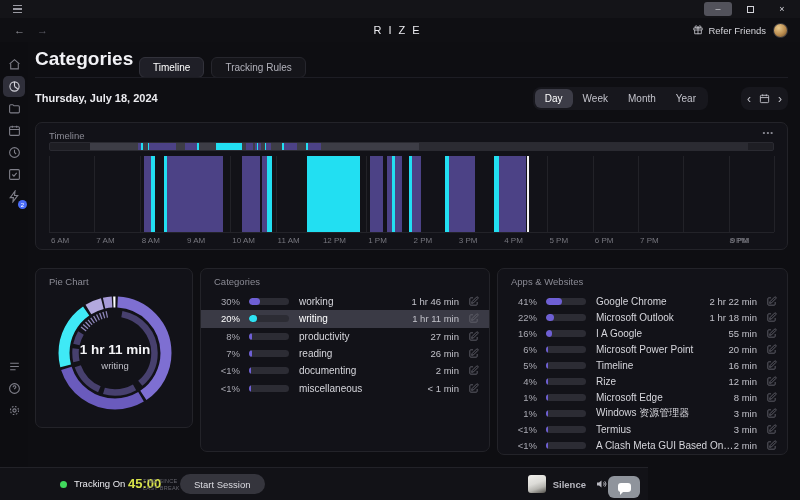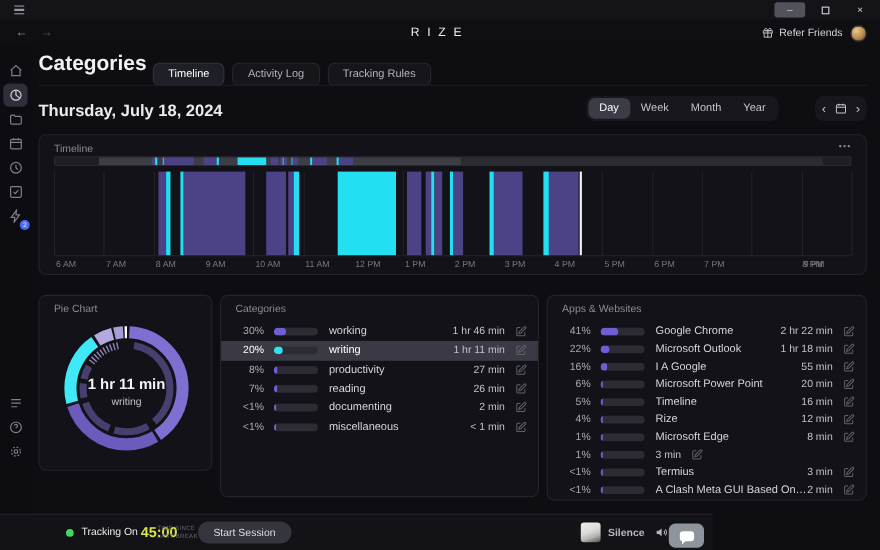--- a/index.html
+++ b/index.html
@@ -44,21 +44,21 @@
   .side-bottom { margin-bottom:45px; display:flex; flex-direction:column; align-items:center; }
 
   
   .page-title { position:absolute; left:35px; top:48px; font-size:19px; font-weight:700; color:#f2f2f6; }
   .tabs { position:absolute; left:139px; top:57px; display:flex; gap:7px; }
   .tab { padding:4px 13px; border:1px solid #26262d; border-radius:6px; background:#15151a;
          color:#b2b2bb; font-size:10px; cursor:pointer; }
   .tab.active { background:#1f1f27; color:#ffffff; border-color:#32323b; }
   .header-divider { position:absolute; left:35px; right:12px; top:77px; height:1px; background:#1d1d24; }
 
-  .date-label { position:absolute; left:35px; top:92px; font-size:15px; font-weight:700; color:#ebebef; }
+  .date-label { position:absolute; left:35px; top:92px; font-size:11px; font-weight:700; color:#ebebef; }
   .range-group { position:absolute; right:92px; top:87px; background:#17171d; border-radius:8px;
                  display:flex; padding:2px; }
   .range-btn { padding:4px 10px; font-size:10px; color:#c3c3cb; border-radius:6px; cursor:pointer; }
   .range-btn.active { background:#3c3c47; color:#ffffff; }
   .date-nav { position:absolute; right:12px; top:87px; background:#17171d; border-radius:8px;
               display:flex; align-items:center; padding:2px 6px; height:23px; gap:8px; }
   .date-nav .chev { font-size:12px; color:#c3c3cb; cursor:pointer; line-height:1; }
   .date-nav svg { width:11px; height:11px; color:#c3c3cb; cursor:pointer; }
 
   
@@ -228,21 +228,20 @@
           <circle cx="12" cy="12" r="3"></circle>
           <circle cx="12" cy="12" r="7.5" stroke-dasharray="3 2.9"></circle>
         </svg>
     </div>
   </div>
 </div>
 
 <div class="page-title">Categories</div>
 <div class="tabs">
   <div class="tab active">Timeline</div>
-  <div class="tab">Activity Log</div>
   <div class="tab">Tracking Rules</div>
 </div>
 <div class="header-divider"></div>
 
 <div class="date-label">Thursday, July 18, 2024</div>
 <div class="range-group">
   <div class="range-btn active">Day</div>
   <div class="range-btn">Week</div>
   <div class="range-btn">Month</div>
   <div class="range-btn">Year</div>
@@ -559,20 +558,21 @@
             <path d="M11 4H6a2 2 0 0 0-2 2v12a2 2 0 0 0 2 2h12a2 2 0 0 0 2-2v-5"></path>
             <path d="M18.5 2.5a2.1 2.1 0 0 1 3 3L12 15l-4 1 1-4z"></path>
           </svg>
     </span>
   </div>
       <div class="row">
     <span class="row-pct">1%</span>
     <span class="row-bar">
           <span class="row-fill" style="width: 2px; background: rgb(110, 95, 212);"></span>
         </span>
+    <span class="row-name">Windows 资源管理器</span>
     <span class="row-dur">3 min</span>
     <span class="row-edit">
       <svg width="11" height="11" viewBox="0 0 24 24" fill="none" stroke="#62626c" stroke-width="2">
             <path d="M11 4H6a2 2 0 0 0-2 2v12a2 2 0 0 0 2 2h12a2 2 0 0 0 2-2v-5"></path>
             <path d="M18.5 2.5a2.1 2.1 0 0 1 3 3L12 15l-4 1 1-4z"></path>
           </svg>
     </span>
   </div>
       <div class="row">
     <span class="row-pct">&lt;1%</span>

